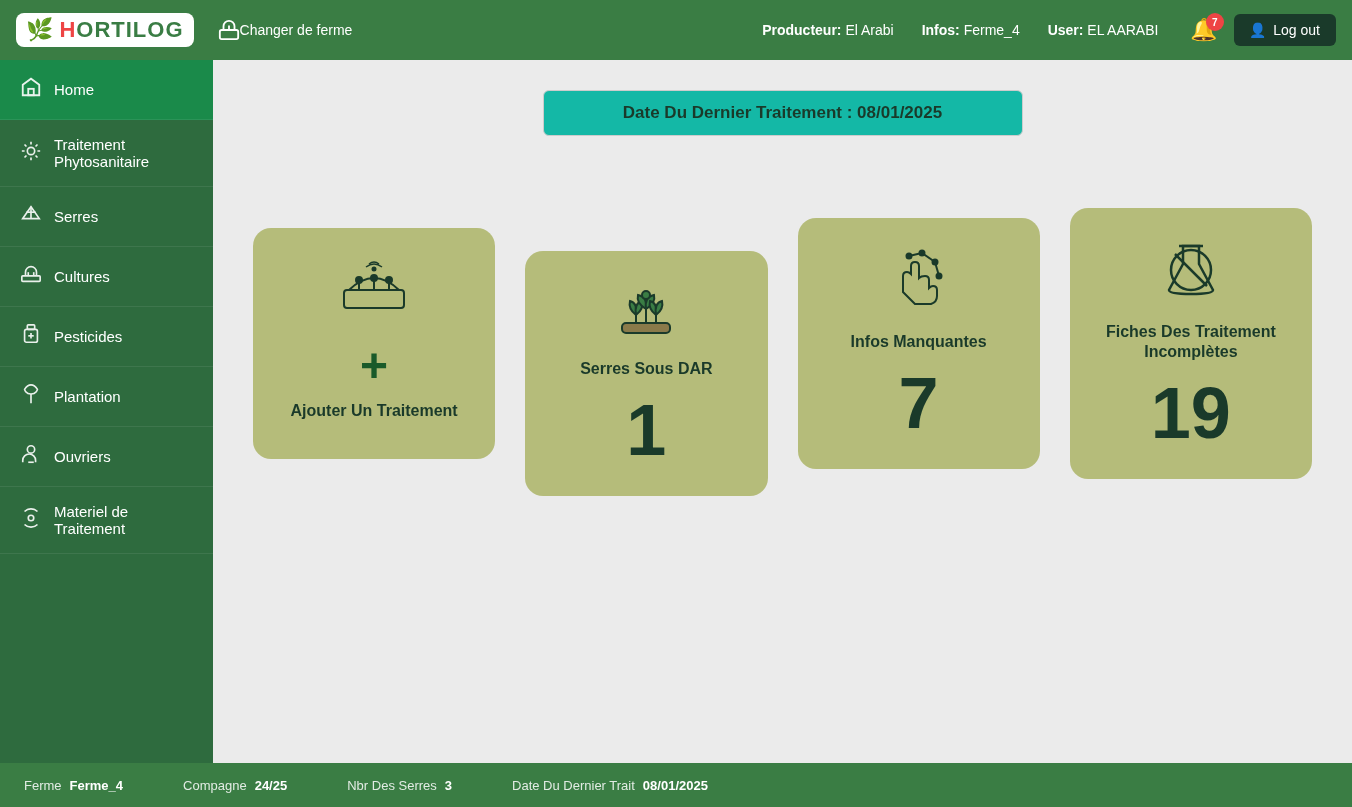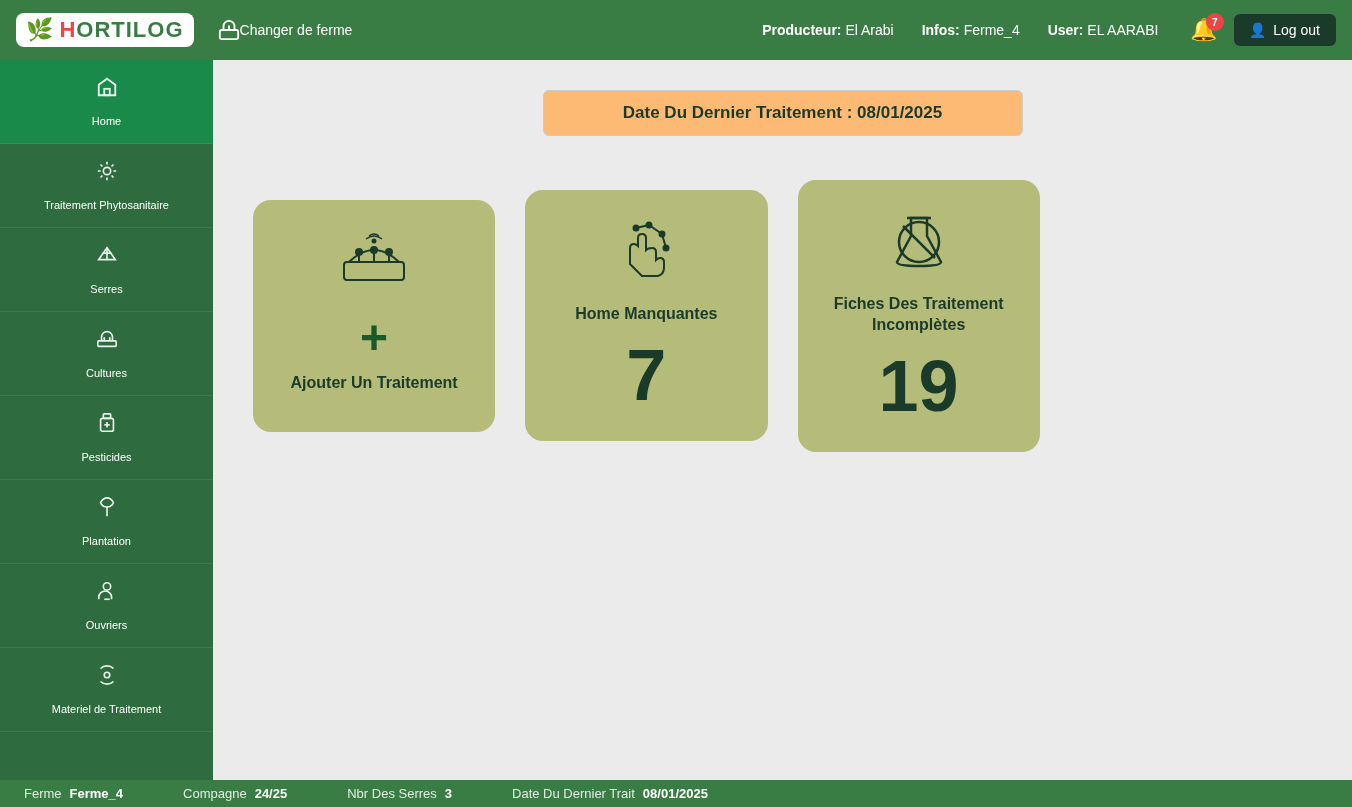--- a/index.html
+++ b/index.html
@@ -108,45 +108,44 @@
       display: flex;
       flex-direction: column;
       flex-shrink: 0;
     }
     .sidebar-item {
       display: flex;
       align-items: center;
       gap: 12px;
       padding: 16px 20px;
       color: white;
-      font-size: 11px;
+      font-size: 15px;
       cursor: pointer;
       border-bottom: 1px solid rgba(255,255,255,0.08);
-      flex-direction: column;
     }
     .sidebar-item.active { background: #1a8a4a; }
     .sidebar-icon { font-size: 20px; opacity: 0.9; }
 
     
     .content {
       flex: 1;
       background: #ebebeb;
       padding: 30px 40px;
       overflow-y: auto;
     }
     .date-banner {
-      background: #fdba74;
+      background: #14b8a6;
       border: 1px solid #ccc;
       border-radius: 6px;
       text-align: center;
       padding: 12px 24px;
       font-size: 17px;
       font-weight: bold;
       color: #1a3a2a;
-      margin: 0 auto 44px auto;
+      margin: 0 auto 55px auto;
       max-width: 480px;
     }
 
     .cards-grid {
       display: grid;
       grid-template-columns: repeat(4, 1fr);
       gap: 30px;
       align-items: center;
       margin-top: 20px;
     }
@@ -191,21 +190,21 @@
       font-size: 72px;
       font-weight: bold;
       color: #1a3a2a;
       line-height: 1;
       margin-top: 6px;
     }
 
     
     .footer {
       background: #3a7d44;
-      height: 27px;
+      height: 44px;
       display: flex;
       align-items: center;
       padding: 0 24px;
       color: white;
       font-size: 13px;
       flex-shrink: 0;
       gap: 60px;
     }
     .footer-item { display: flex; gap: 8px; }
     .footer-label { opacity: 0.85; }
@@ -371,38 +370,62 @@
 
             <path d="M30 6 Q35 2 40 6" stroke="#1a3a2a" stroke-width="1.5" fill="none"></path>
             <path d="M27 9 Q35 3 43 9" stroke="#1a3a2a" stroke-width="1.5" fill="none"></path>
             <circle cx="35" cy="11" r="1.5" fill="#1a3a2a"></circle>
           </svg>
         </div>
         <div class="card-plus">+</div>
         <div class="card-label">Ajouter Un Traitement</div>
       </div>
 
+      <div class="card card-medium">
+        <div class="card-icon">
+          <svg width="64" height="58" viewBox="0 0 64 58" fill="none" stroke="#1a3a2a" stroke-width="2">
+
+            <rect x="8" y="42" width="48" height="10" rx="4" fill="#8a7a4a" stroke="#1a3a2a"></rect>
+
+            <line x1="22" y1="42" x2="22" y2="28"></line>
+            <line x1="32" y1="42" x2="32" y2="22"></line>
+            <line x1="42" y1="42" x2="42" y2="28"></line>
+
+            <path d="M22 34 Q14 28 16 20 Q24 22 22 34z" fill="#3a7d44" stroke="#1a3a2a"></path>
+            <path d="M22 34 Q30 28 28 20 Q20 22 22 34z" fill="#3a7d44" stroke="#1a3a2a"></path>
+
+            <path d="M32 28 Q22 22 24 14 Q34 16 32 28z" fill="#3a7d44" stroke="#1a3a2a"></path>
+            <path d="M32 28 Q42 22 40 14 Q30 16 32 28z" fill="#3a7d44" stroke="#1a3a2a"></path>
+            <circle cx="32" cy="14" r="4" fill="#3a7d44" stroke="#1a3a2a"></circle>
+
+            <path d="M42 34 Q34 28 36 20 Q44 22 42 34z" fill="#3a7d44" stroke="#1a3a2a"></path>
+            <path d="M42 34 Q50 28 48 20 Q40 22 42 34z" fill="#3a7d44" stroke="#1a3a2a"></path>
+          </svg>
+        </div>
+        <div class="card-label">Serres Sous  DAR</div>
+        <div class="card-number">1</div>
+      </div>
 
       <div class="card card-large">
         <div class="card-icon">
           <svg width="64" height="64" viewBox="0 0 64 64" fill="none" stroke="#1a3a2a" stroke-width="2">
 
             <path d="M28 56 L16 44 L16 28 Q16 24 20 24 Q22 24 24 26 L24 18 Q24 14 28 14 Q32 14 32 18 L32 30 Q34 28 38 28 Q42 28 42 32 L42 40 Q44 38 46 38 Q50 38 50 42 L50 48 Q50 54 44 56 Z"></path>
 
             <circle cx="22" cy="8" r="2.5" fill="#1a3a2a"></circle>
             <circle cx="35" cy="5" r="2.5" fill="#1a3a2a"></circle>
             <circle cx="48" cy="14" r="2.5" fill="#1a3a2a"></circle>
             <circle cx="52" cy="28" r="2.5" fill="#1a3a2a"></circle>
 
             <line x1="22" y1="8" x2="35" y2="5"></line>
             <line x1="35" y1="5" x2="48" y2="14"></line>
             <line x1="48" y1="14" x2="52" y2="28"></line>
           </svg>
         </div>
-        <div class="card-label">Home Manquantes</div>
+        <div class="card-label">Infos Manquantes</div>
         <div class="card-number">7</div>
       </div>
 
       <div class="card card-large">
         <div class="card-icon">
           <svg width="64" height="64" viewBox="0 0 64 64" fill="none" stroke="#1a3a2a" stroke-width="2.5">
 
             <path d="M24 8 L24 26 L10 52 Q10 56 32 56 Q54 56 54 52 L40 26 L40 8 Z"></path>
             <line x1="20" y1="8" x2="44" y2="8"></line>
 

